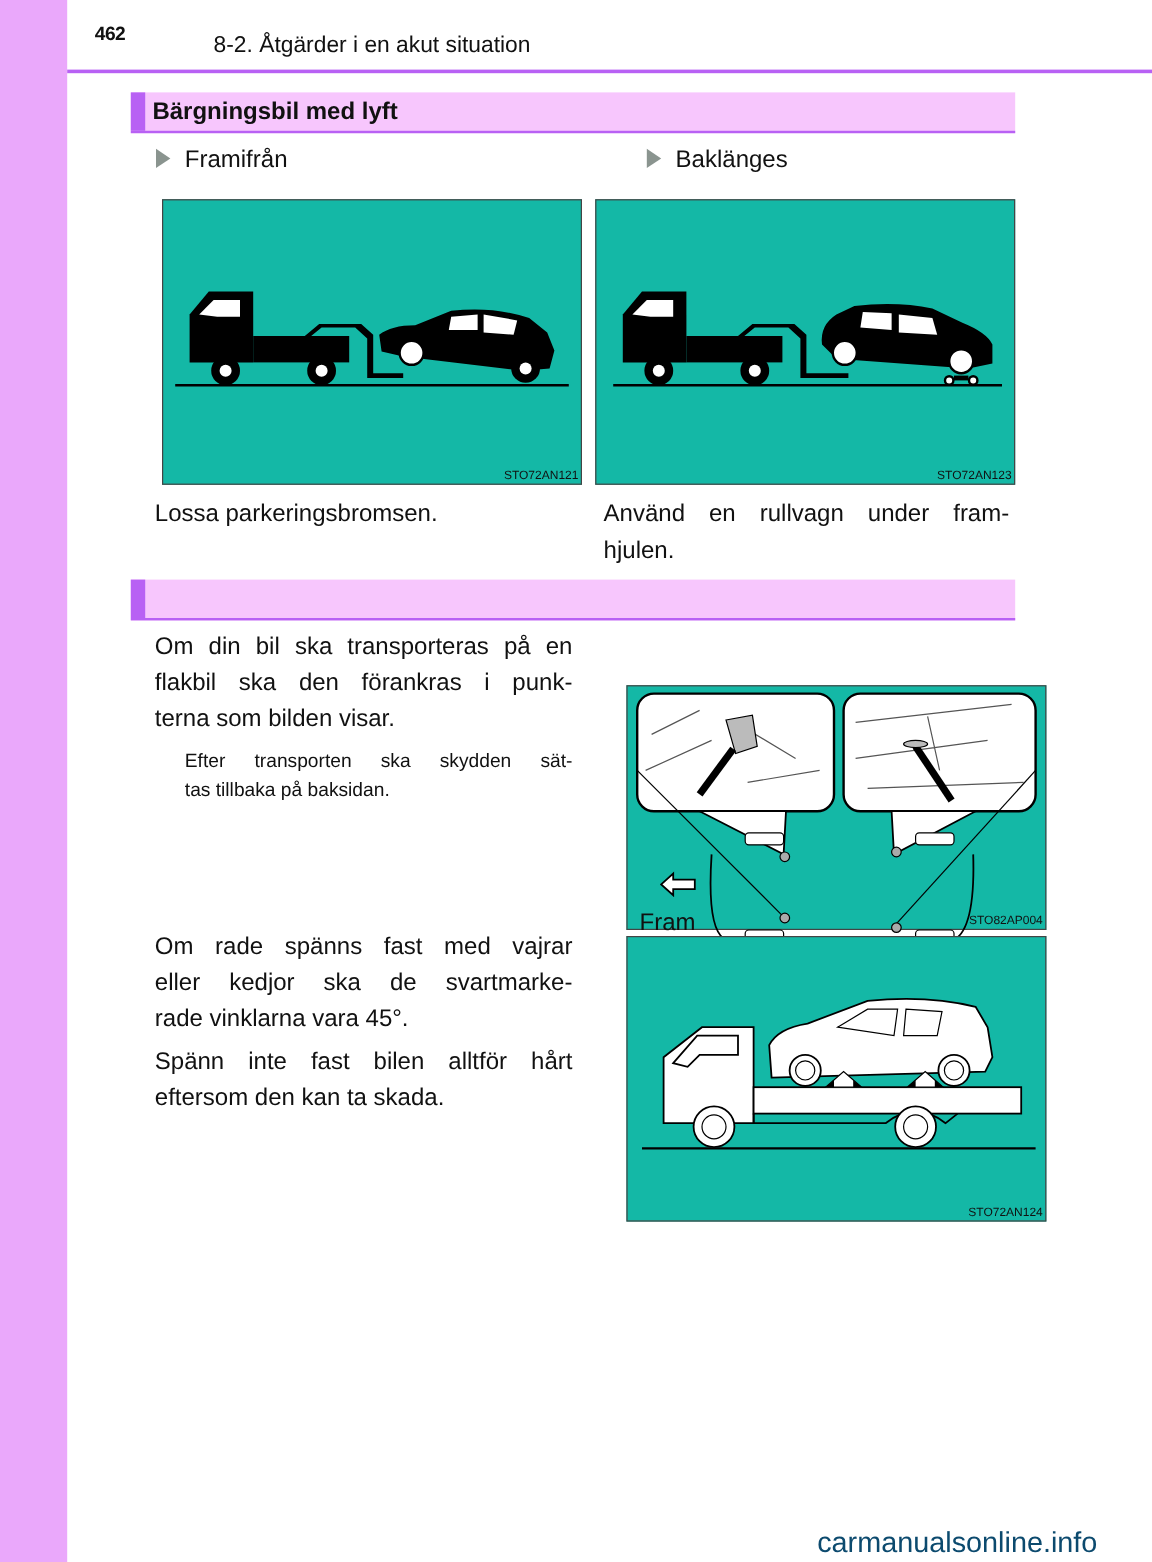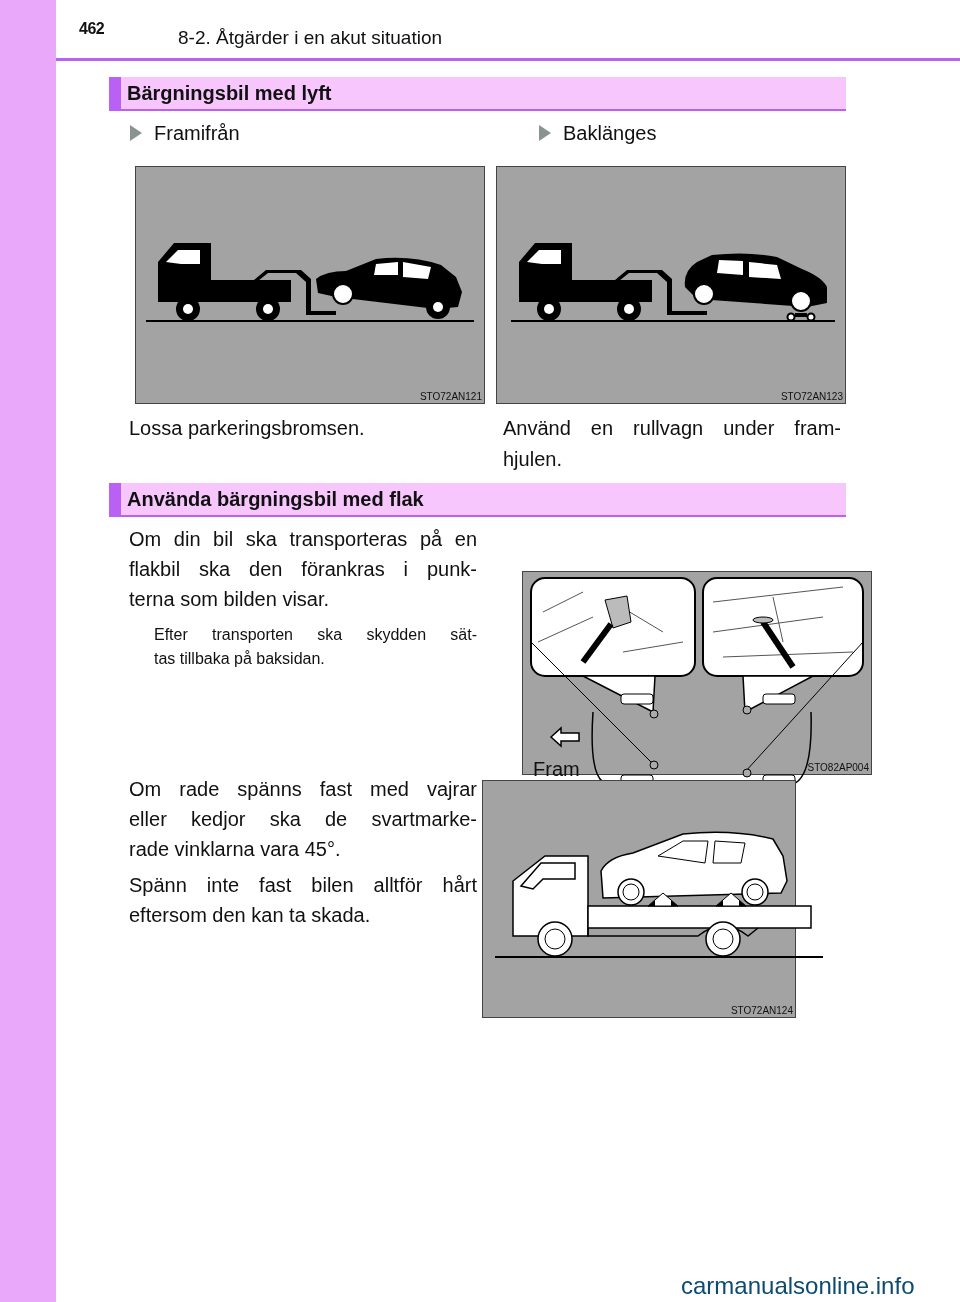--- a/index.html
+++ b/index.html
@@ -6,21 +6,21 @@
   body { width:960px; height:1302px; position:relative; background:#ffffff; font-family:"Liberation Sans", sans-serif; color:#111; overflow:hidden; }
   .sidebar { position:absolute; left:0; top:0; width:56px; height:1302px; background:#eaa8fb; }
   .page-num { position:absolute; left:79px; top:20px; font-size:16px; font-weight:bold; color:#111; letter-spacing:-0.5px; }
   .chapter { position:absolute; left:178px; top:27px; font-size:19px; color:#111; }
   .top-rule { position:absolute; left:56px; right:0; top:58px; height:3px; background:#b861f4; }
   .section-head { position:absolute; left:109px; width:737px; height:34px; background:#f7c6fd; border-bottom:2px solid #b861f4; box-sizing:border-box; }
   .section-head .bar { position:absolute; left:0; top:0; width:12px; height:100%; background:#b861f4; }
   .section-head .title { position:absolute; left:18px; top:5px; font-size:20px; font-weight:bold; color:#111; }
   .sub { position:absolute; font-size:20px; color:#111; }
   .sub .tri { display:inline-block; width:0; height:0; border-top:8px solid transparent; border-bottom:8px solid transparent; border-left:12px solid #8a948f; margin-right:12px; vertical-align:-1px; }
-  .fig { position:absolute; border:1px solid #444; background:#a3a3a3; box-sizing:border-box; }
+  .fig { position:absolute; border:1px solid #444; background:#14b8a6; box-sizing:border-box; }
   .fig svg { position:absolute; left:0; top:0; }
   .fig .code { position:absolute; right:2px; bottom:1px; font-size:10px; color:#111; }
   .para { position:absolute; font-size:20px; line-height:31px; color:#111; text-align:justify; }
   .note { position:absolute; font-size:16px; line-height:24px; color:#111; text-align:justify; }
   .watermark { position:absolute; left:681px; top:1272px; font-size:24px; color:#0c4a6e; }
 </style>
 </head>
 <body>
 
 <div class="sidebar"></div>
@@ -83,21 +83,20 @@
   </svg>
   <div class="code">STO72AN123</div>
 </div>
 
 <div class="para" style="left:129px; top:413px; width:340px;">Lossa parkeringsbromsen.</div>
 <div class="para" style="left:503px; top:413px; width:338px; text-align-last:justify;">Använd en rullvagn under fram-</div>
 <div class="para" style="left:503px; top:444px; width:338px;">hjulen.</div>
 
 <div class="section-head" style="top:483px;">
   <div class="bar"></div>
-  <div class="title">Använda bärgningsbil med flak</div>
 </div>
 
 <div class="para" style="left:129px; top:524px; width:348px; text-align-last:justify;">Om din bil ska transporteras på en</div>
 <div class="para" style="left:129px; top:554px; width:348px; text-align-last:justify;">flakbil ska den förankras i punk-</div>
 <div class="para" style="left:129px; top:584px; width:348px;">terna som bilden visar.</div>
 <div class="note" style="left:154px; top:623px; width:323px; text-align-last:justify;">Efter transporten ska skydden sät-</div>
 <div class="note" style="left:154px; top:647px; width:323px;">tas tillbaka på baksidan.</div>
 
 <div class="fig" style="left:522px; top:531px; width:350px; height:204px;margin-top:40px;">
   <svg width="348" height="236" viewBox="0 0 348 236">
@@ -127,21 +126,21 @@
   <div style="position:absolute; left:10px; top:186px; font-size:20px; color:#111;">Fram</div>
   <div class="code">STO82AP004</div>
 </div>
 
 <div class="para" style="left:129px; top:774px; width:348px; text-align-last:justify;">Om rade spänns fast med vajrar</div>
 <div class="para" style="left:129px; top:804px; width:348px; text-align-last:justify;">eller kedjor ska de svartmarke-</div>
 <div class="para" style="left:129px; top:834px; width:348px;">rade vinklarna vara 45°.</div>
 <div class="para" style="left:129px; top:870px; width:348px; text-align-last:justify;">Spänn inte fast bilen alltför hårt</div>
 <div class="para" style="left:129px; top:900px; width:348px;">eftersom den kan ta skada.</div>
 
-<div class="fig" style="left:482px; top:780px; width:314px; height:238px;">
+<div class="fig" style="left:522px; top:780px; width:350px; height:238px;">
   <svg width="348" height="236" viewBox="0 0 348 236">
     <line x1="12" y1="176" x2="340" y2="176" stroke="#000" stroke-width="2"></line>
     <path d="M30 155 L30 100 L62 75 L105 75 L105 155 Z" fill="#fff" stroke="#000" stroke-width="1.5"></path>
     <path d="M38 105 L58 82 L92 82 L92 98 L60 98 L50 108 Z" fill="#fff" stroke="#000" stroke-width="1.5"></path>
     <rect x="105" y="125" width="223" height="22" fill="#fff" stroke="#000" stroke-width="1.5"></rect>
     <path d="M105 147 L105 155 L215 155 Q240 135 265 155 L275 147" fill="none" stroke="#000" stroke-width="1.5"></path>
     <circle cx="72" cy="158" r="17" fill="#fff" stroke="#000" stroke-width="1.5"></circle>
       <circle cx="72" cy="158" r="10" fill="#fff" stroke="#000"></circle>
     <circle cx="240" cy="158" r="17" fill="#fff" stroke="#000" stroke-width="1.5"></circle>
       <circle cx="240" cy="158" r="10" fill="#fff" stroke="#000"></circle>

